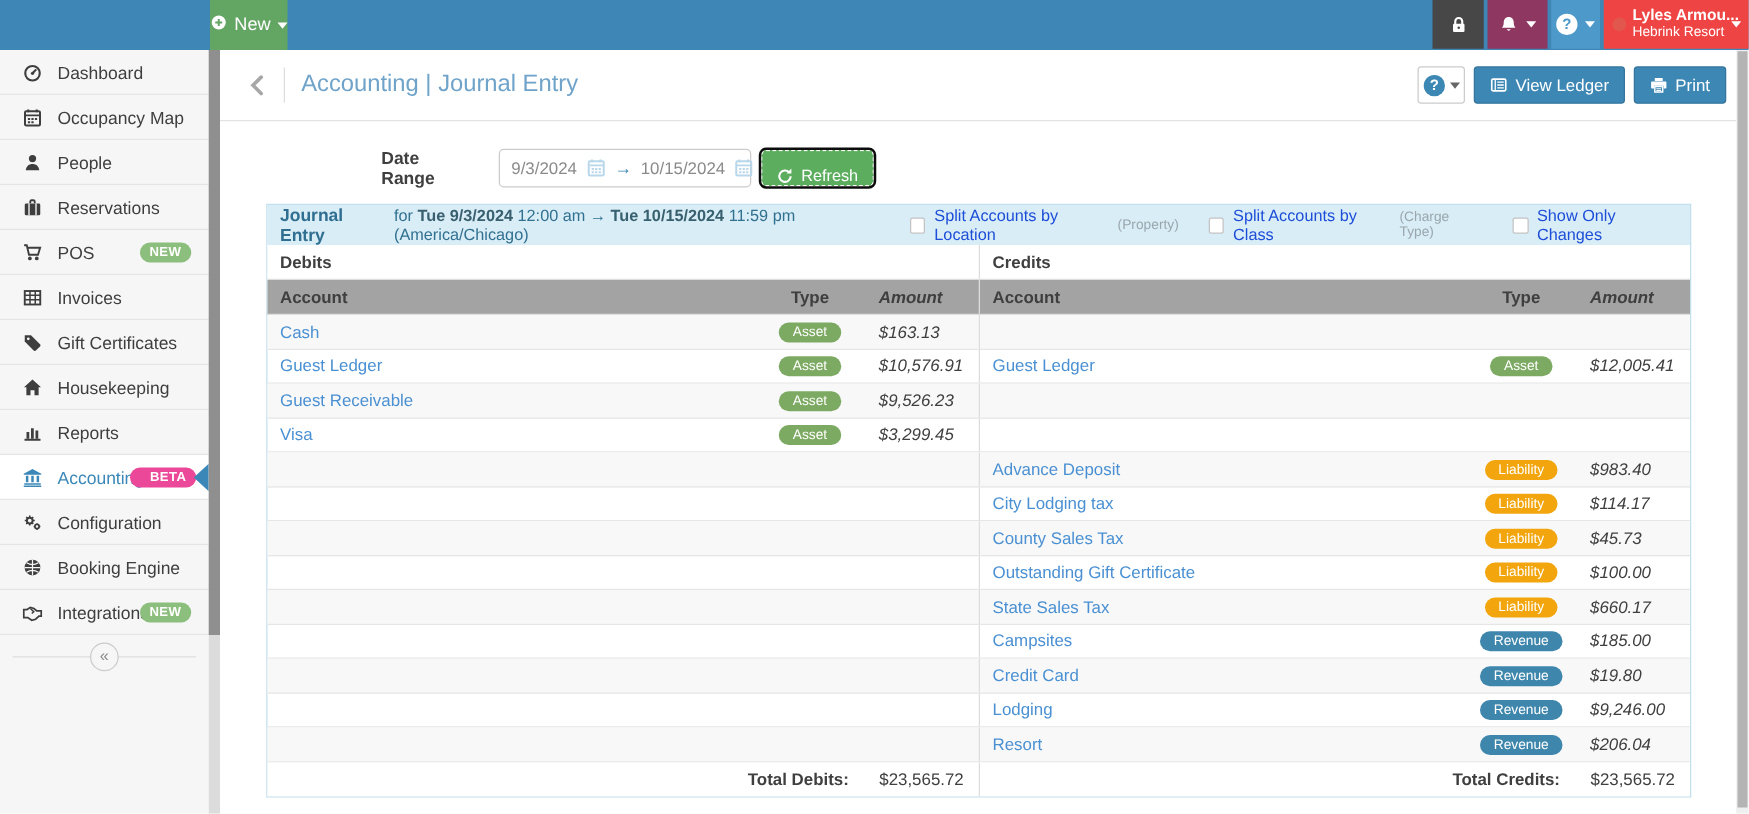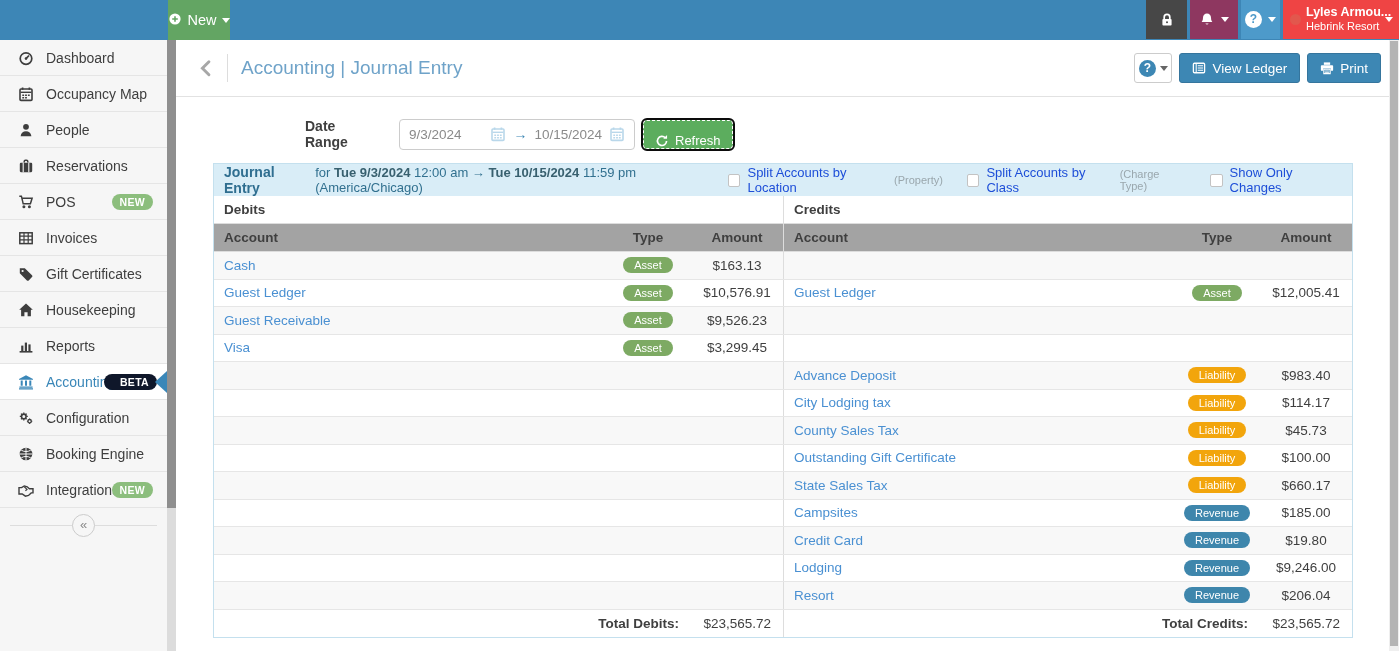--- a/index.html
+++ b/index.html
@@ -32,21 +32,21 @@
   
   .sidebar { position:absolute; top:40px; left:0; width:167px; bottom:0; background:#f6f6f6; }
   .side-item { position:relative; height:36px; display:flex; align-items:center; gap:12px;
     padding-left:17px; border-bottom:1px solid #e5e5e5; font-size:14px; color:#3e3e3e; cursor:pointer; }
   .side-item .s-icon { width:17px; display:flex; justify-content:center; color:#3e3e3e; }
   .side-item.active { background:#fff; color:#3a87b8; }
   .side-item.active .s-icon { color:#3a87b8; }
   .s-badge { position:absolute; right:14px; top:50%; transform:translateY(-50%); color:#fff;
     font-size:10.5px; font-weight:bold; padding:2px 8px; border-radius:9px; letter-spacing:.3px; }
   .badge-new { background:#8cbe7d; }
-  .badge-beta { background:#0f172a; right:10px;padding-left:16px; }
+  .badge-beta { background:#ec4899; right:10px;padding-left:16px; }
   .active-arrow { position:absolute; right:0; top:50%; transform:translateY(-50%); width:0; height:0;
     border-top:11px solid transparent; border-bottom:11px solid transparent; border-right:12px solid #3a87b8; }
   .collapse-row { position:relative; height:30px; margin-top:2px; display:flex; align-items:center; justify-content:center; }
   .collapse-row .line { position:absolute; left:10px; right:10px; top:50%; height:1px; background:#ddd; }
   .collapse-btn { position:relative; width:23px; height:23px; border-radius:50%; border:1px solid #ccc;
     background:#f6f6f6; color:#8a8a8a; font-size:13px; line-height:20px; cursor:pointer; }
   .side-scroll { position:absolute; left:167px; top:40px; width:9px; bottom:0; background:#dcdcdc; }
   .side-scroll .thumb { width:100%; height:468px; background:#8f8f8f; }
   .main-scroll { position:absolute; right:0; top:40px; width:10px; bottom:0; background:#efefef; }
   .main-scroll .thumb { width:8px; margin:1px; height:605px; background:#b4b4b4; }
@@ -62,21 +62,21 @@
   .help-btn2 { width:38px; height:30px; background:#fff; border:1px solid #ccc; border-radius:3px;
     display:flex; align-items:center; justify-content:center; gap:4px; cursor:pointer; color:#666; }
   .qcircle { width:17px; height:17px; border-radius:50%; background:#3d87b4; color:#fff;
     font-weight:bold; font-size:12px; line-height:17px; text-align:center; }
   .blue-btn { height:30px; background:#3d87b4; border:1px solid #35759d; border-radius:3px; color:#fff;
     font-size:13.5px; display:flex; align-items:center; gap:6px; padding:0 12px; cursor:pointer; }
 
   
   .filter-row { display:flex; align-items:center; margin:21px 0 0 129px; }
   .dr-label { font-size:14px; font-weight:bold; color:#3f3f3f; width:70px; }
-  .date-range { margin-left:24px; width:236px; height:31px; border:1px solid #ccc; border-radius:4px;
+  .date-range { margin-left:24px; width:202px; height:31px; border:1px solid #ccc; border-radius:4px;
     background:#fff; display:flex; align-items:center; padding:0 9px; gap:7px; cursor:text; }
   .date-text { font-size:13.5px; color:#8a8a8a; }
   .date-text.first { flex:1; }
   .cal-icon { color:#b9d7ea; display:flex; }
   .range-arrow { color:#3d87b4; font-size:14px; }
   .refresh-btn { margin-left:8px; height:29px; background:#5cad5e; border:1px dashed #fff;
     outline:2.5px solid #0c0c0c; border-radius:4px; color:#fff; font-size:13px; display:flex;
     align-items:flex-end; gap:6px; padding:0 11px; cursor:pointer; }
 
   
@@ -91,21 +91,21 @@
   .chk .hint { color:#9aa7ad; font-size:11px; margin-left:-2px; }
 
   .tgroup, .tcols, .trow, .totals-row { display:flex; }
   .th-half { width:569px; display:flex; align-items:center; }
   .th-half + .th-half { border-left:1px solid #ddd; }
   .tgroup { height:28px; border-bottom:1px solid #ddd; background:#fff; }
   .tgroup .th-half { font-size:13.5px; font-weight:600; padding-left:10px; }
   .tcols { height:28px; border-bottom:1px solid #ddd; background:#a3a3a3; font-size:13.5px; font-weight:600; }
   .c-account { flex:1; padding-left:10px; min-width:0; }
   .c-type { width:110px; text-align:center; }
-  .c-amount { width:80px; padding-right:12px; text-align:center; }
+  .c-amount { width:80px; padding-right:12px; text-align:left;font-style:italic; }
   .trow { height:27.5px; border-bottom:1px solid #e6e6e6; font-size:13.5px; }
   #rows .trow:nth-child(odd) { background:#f8f8f8; }
   .acct-link { color:#4a90d2; cursor:pointer; }
   .pill { display:inline-block; color:#fff; font-size:11px; padding:2px 11px; border-radius:9px; }
   .amt { color:#3f3f3f; }
   .totals-row { height:27px; background:#fff; font-size:13.5px; }
   .totals-row .t-label { flex:1; text-align:right; font-weight:bold; padding-right:12px; }
   .totals-row .t-amount { width:92px; padding-right:12px; text-align:right; }
 </style>
 </head>

